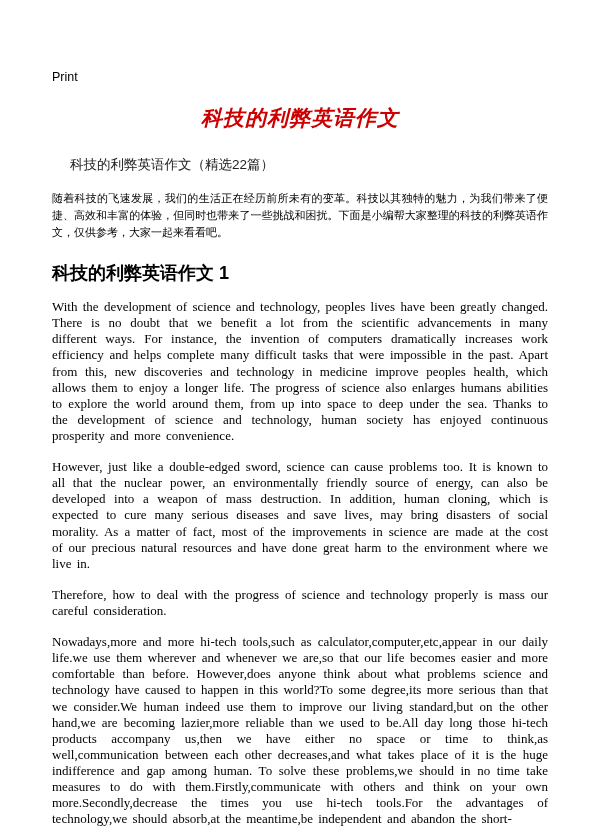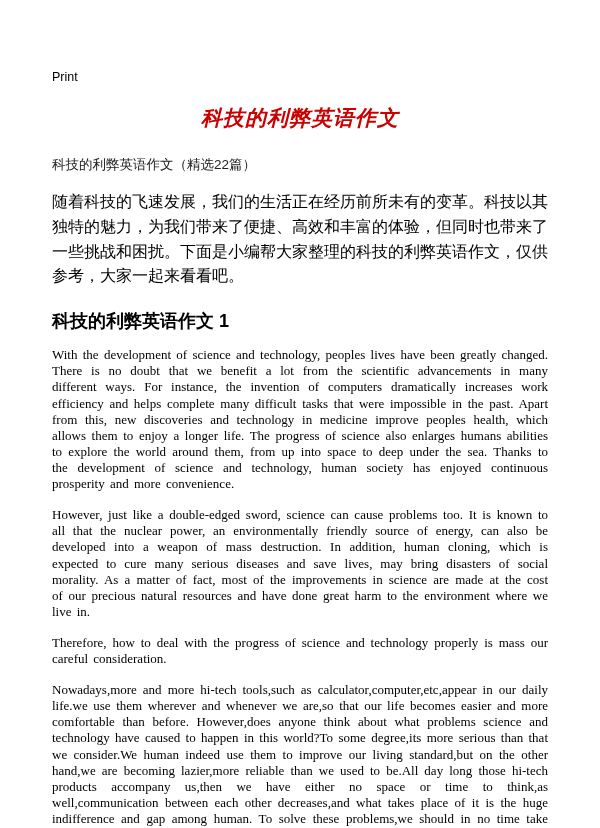--- a/index.html
+++ b/index.html
@@ -35,25 +35,25 @@
     font-weight: bold;
     text-align: center;
     margin: 6px 0 24px 0;
     letter-spacing: 1px;
     font-style: italic;
   }
   .subtitle {
     font-family: "Liberation Sans", sans-serif;
     font-size: 13.5px;
     color: #222222;
-    margin: 0 0 16px 0;
+    margin: 0 0 16px 18px;
   }
   .intro {
     font-family: "Liberation Sans", sans-serif;
-    font-size: 16px;
+    font-size: 11px;
     line-height: 1.55;
     text-align: justify;
     margin: 0 0 18px 0;
   }
   .section-heading {
     font-family: "Liberation Sans", sans-serif;
     font-size: 18px;
     font-weight: bold;
     margin: 20px 0 14px 0;
   }

